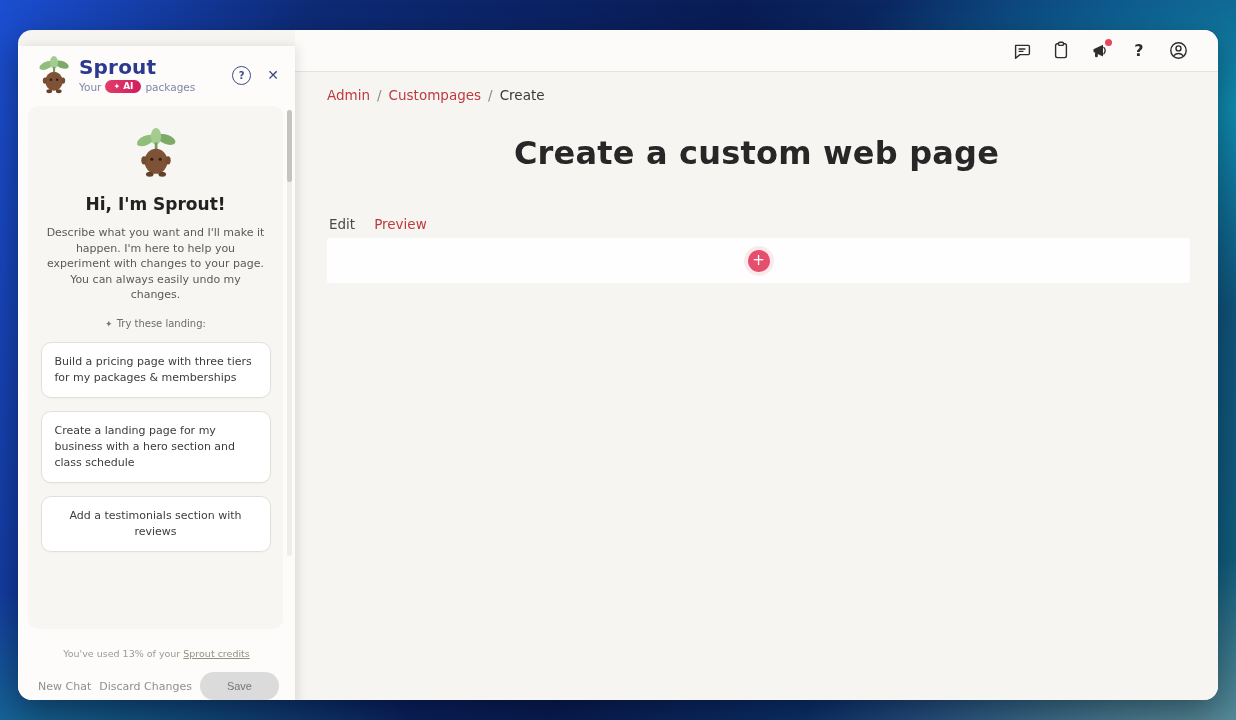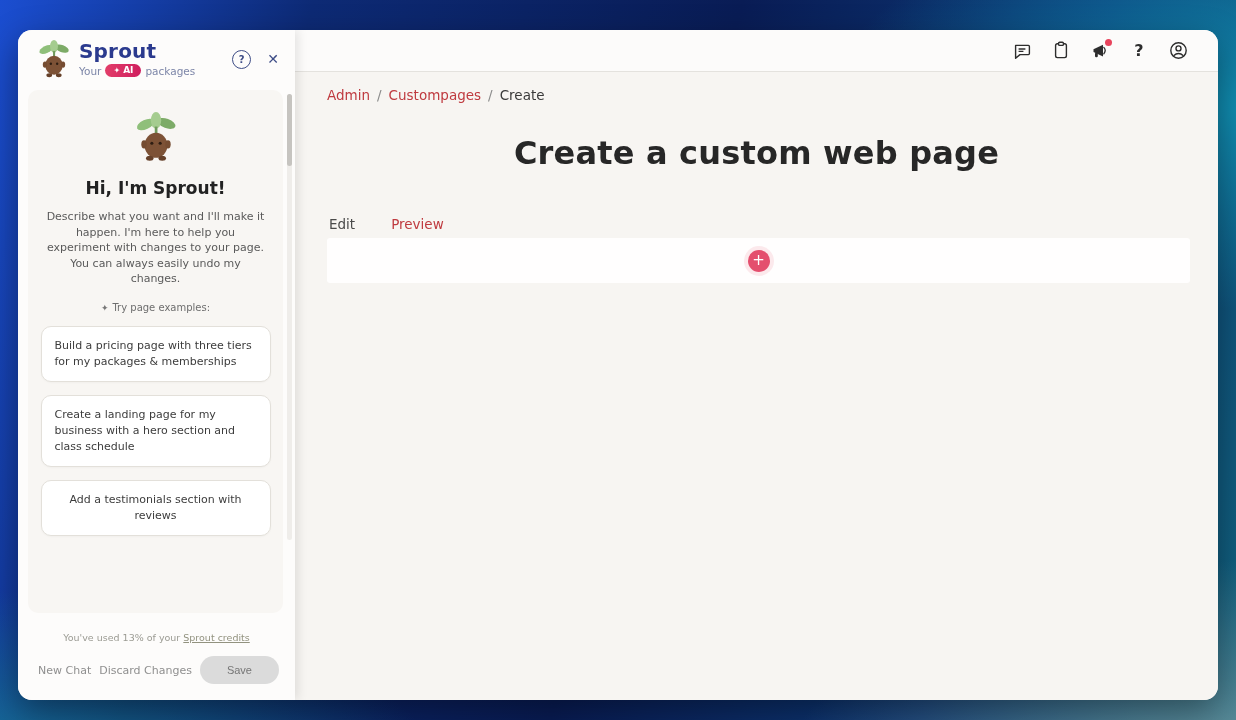--- a/index.html
+++ b/index.html
@@ -12,21 +12,21 @@
       radial-gradient(ellipse 70% 55% at 102% 108%, rgba(128,160,166,.85), transparent 55%),
       linear-gradient(105deg,#1b4ed1 0%,#0d2a75 22%,#091c55 52%,#0d3a77 78%,#11647f 100%);
   }
   .window{
     position:absolute;left:18px;top:30px;width:1200px;height:670px;
     background:#f7f5f2;border-radius:14px;overflow:hidden;
     box-shadow:0 12px 34px rgba(0,0,0,.38);
   }
   
   .sidebar{
-    position:absolute;left:0;top:0;width:277px;height:100%;
+    position:absolute;left:0;top:16px;width:277px;height:100%;
     background:#fdfcfb;z-index:3;display:flex;flex-direction:column;
     box-shadow:3px 0 10px rgba(0,0,0,.10);
   }
   .sb-header{height:58px;display:flex;align-items:center;padding:0 16px 0 20px;flex:none;}
   .brand-title{font-size:20px;font-weight:800;color:#2b3a8e;line-height:1.05;letter-spacing:.2px;}
   .brand-sub{display:flex;align-items:center;gap:4px;font-size:10.5px;color:#7d86a8;margin-top:2px;}
   .ai-badge{
     display:inline-flex;align-items:center;gap:3px;
     background:linear-gradient(90deg,#e23d69,#cf1e5e);
     color:#fff;font-size:9px;font-weight:700;
@@ -99,21 +99,21 @@
   .notif-dot{position:absolute;top:-2px;right:-2px;width:7px;height:7px;border-radius:50%;background:#e8445c;}
   .content{position:absolute;top:42px;left:0;right:0;bottom:0;background:#f7f5f2;}
   .breadcrumb{position:absolute;left:32px;top:15px;font-size:13.5px;display:flex;gap:7px;}
   .crumb-link{color:#bf3a3f;cursor:pointer;}
   .crumb-sep{color:#8a8a8a;}
   .crumb-current{color:#3a3a3a;}
   .page-title{
     position:absolute;left:0;right:0;top:62px;text-align:center;
     font-size:32px;font-weight:800;color:#272727;letter-spacing:.2px;
   }
-  .tabs{position:absolute;left:34px;top:144px;display:flex;gap:36px;font-size:13.5px;}
+  .tabs{position:absolute;left:34px;top:144px;display:flex;gap:19px;font-size:13.5px;}
   .tab{color:#4a4a4a;cursor:pointer;}
   .tab.active{color:#bf3a3f;}
   .band{
     position:absolute;left:32px;right:28px;top:166px;height:45px;background:#fffefe;border-radius:3px;
     display:flex;align-items:center;justify-content:center;
   }
   .plus-btn{
     width:22px;height:22px;border-radius:50%;background:#e44f6e;color:#fff;
     display:flex;align-items:center;justify-content:center;font-size:15px;font-weight:400;
     cursor:pointer;box-shadow:0 0 0 4px rgba(228,79,110,.12);line-height:1;
@@ -168,21 +168,21 @@
         <ellipse cx="31.5" cy="31" rx="2.6" ry="4" fill="#754c31"></ellipse>
         <ellipse cx="14" cy="44.5" rx="3.6" ry="2.4" fill="#66412a"></ellipse>
         <ellipse cx="26" cy="44.5" rx="3.6" ry="2.4" fill="#66412a"></ellipse>
         <circle cx="16" cy="30" r="1.5" fill="#2e1d12"></circle>
         <circle cx="24" cy="30" r="1.5" fill="#2e1d12"></circle>
       </svg>
       <div class="greeting">Hi, I'm Sprout!</div>
       <div class="sb-desc">Describe what you want and I'll make it happen. I'm here to help you experiment with changes to your page. You can always easily undo my changes.</div>
       <div class="try-label">
         <span class="spark">✦</span>
-        <span>Try page examples:</span>
+        <span>Try these landing:</span>
       </div>
       <div class="example-card">Build a pricing page with three tiers for my packages &amp; memberships</div>
       <div class="example-card">Create a landing page for my business with a hero section and class schedule</div>
       <div class="example-card center">Add a testimonials section with reviews</div>
       <div>
         
       </div>
     </div>
 
     <div class="sb-scrollbar">

